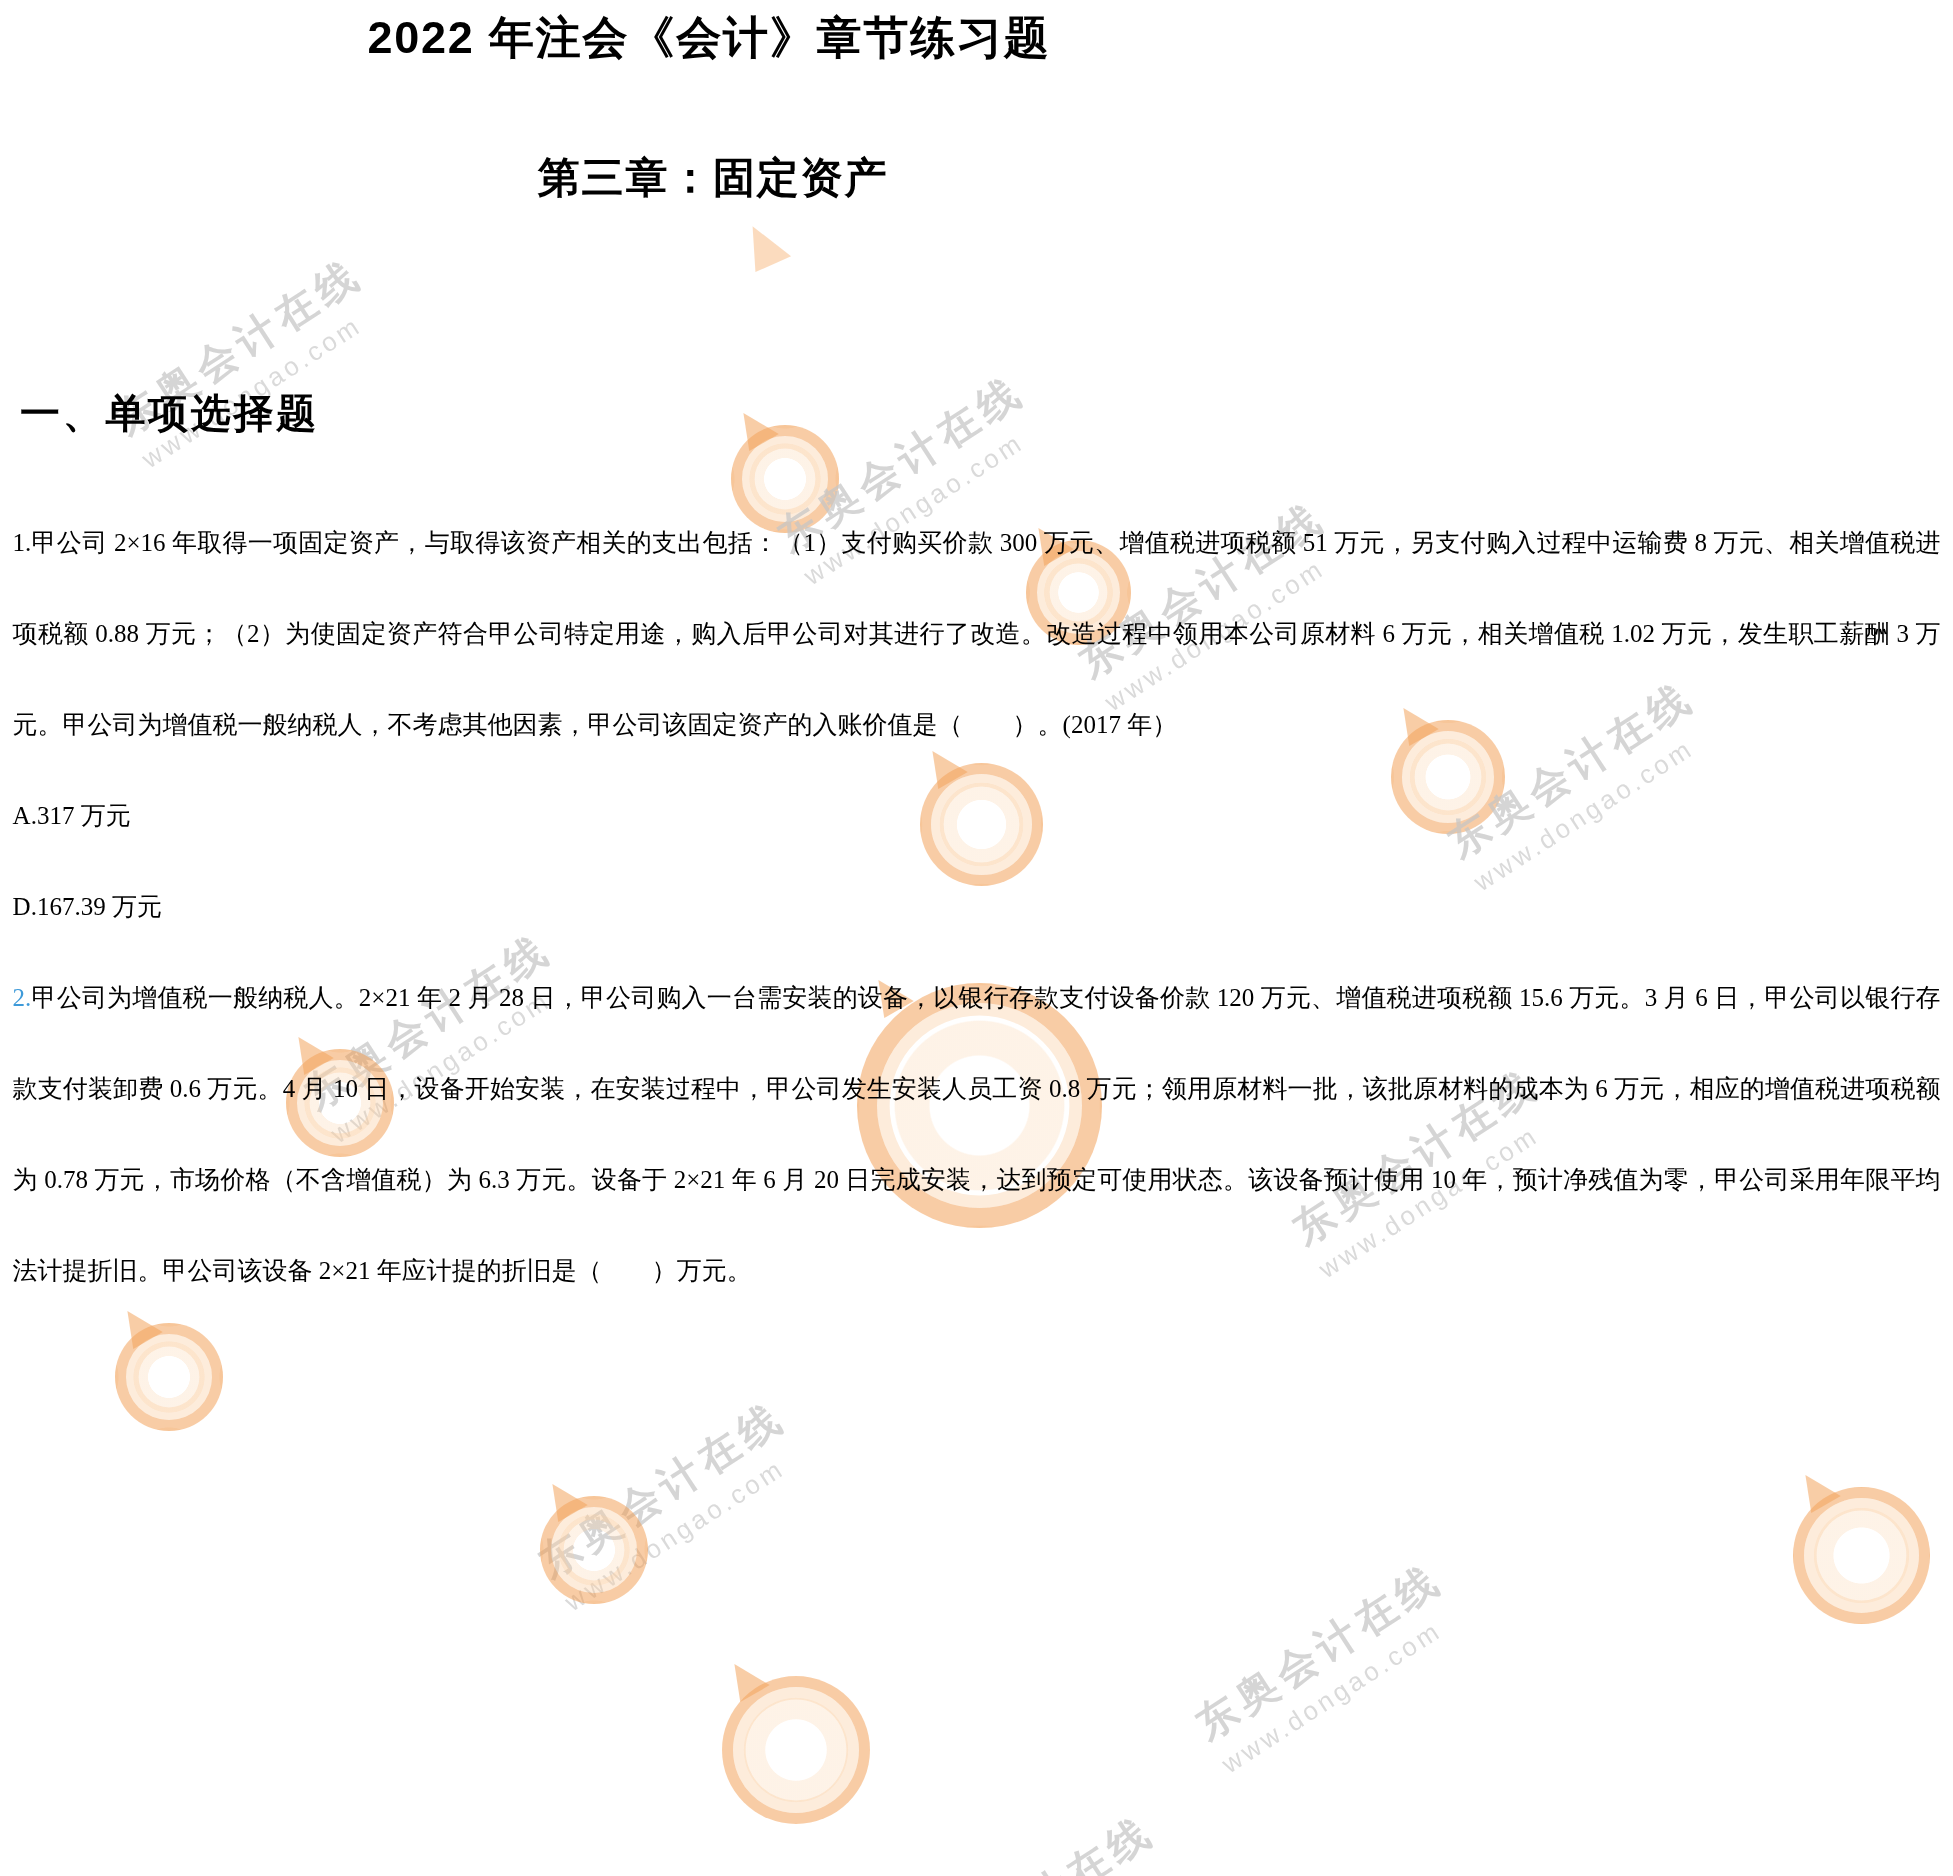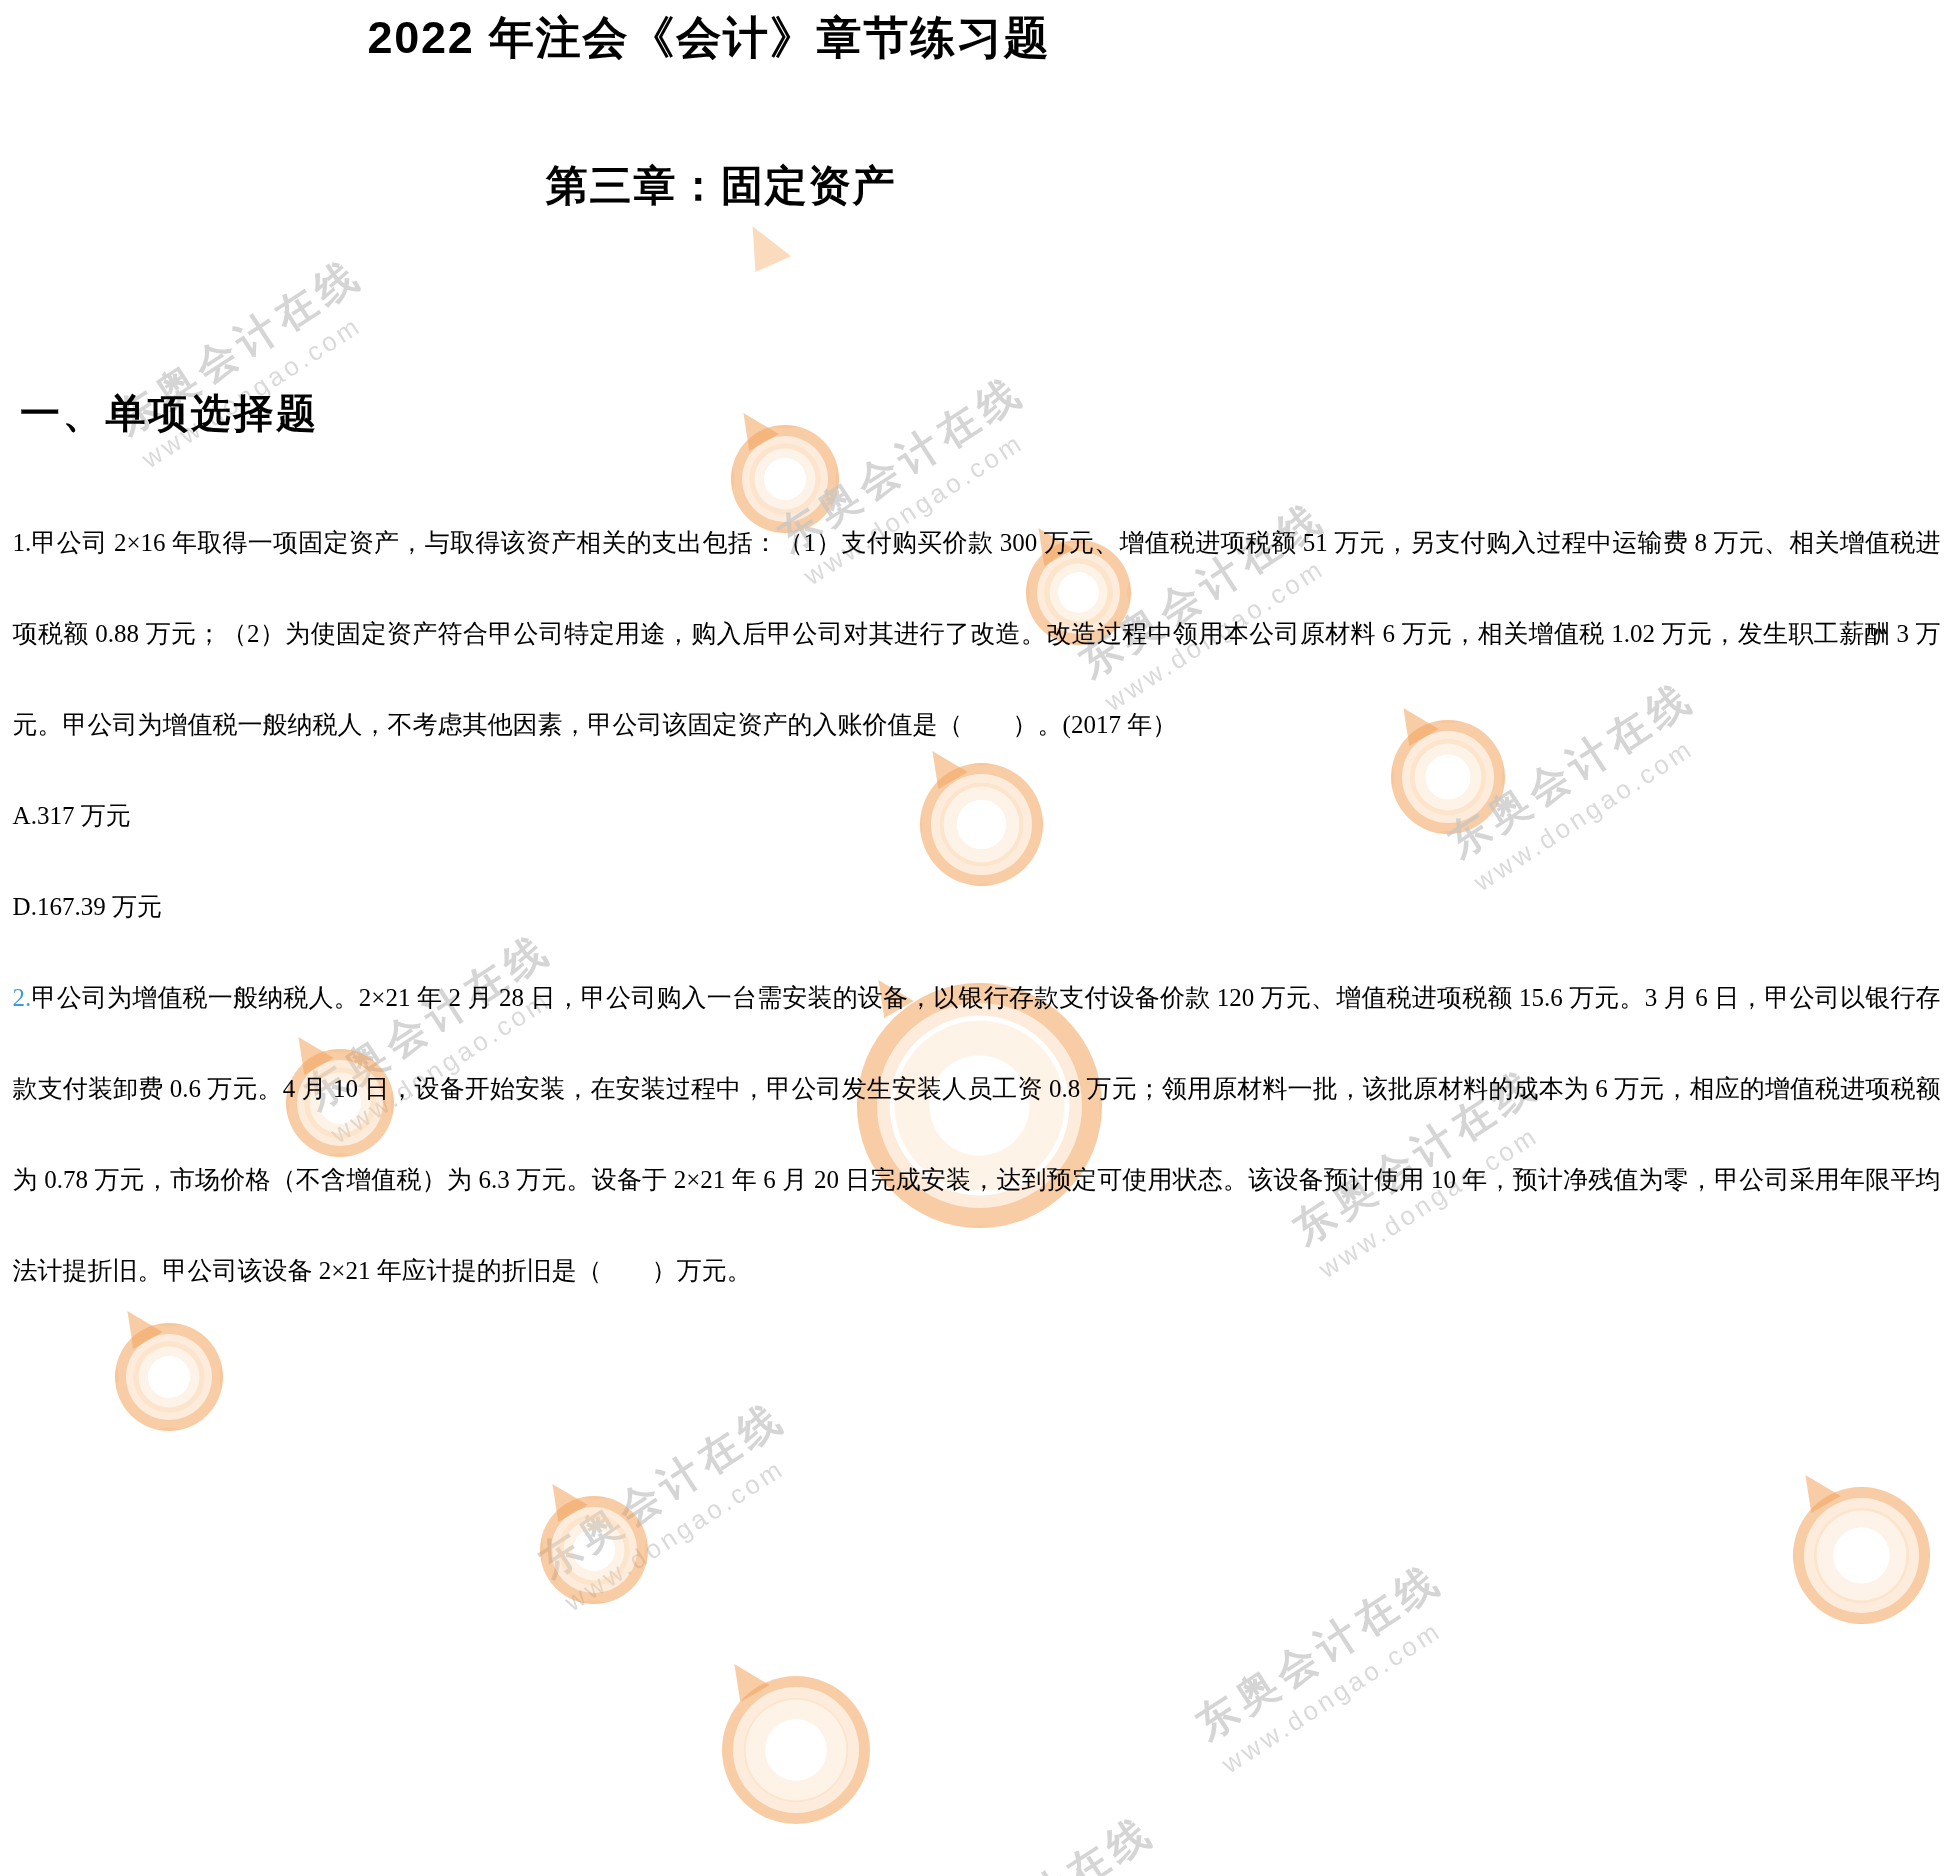--- a/index.html
+++ b/index.html
@@ -45,21 +45,21 @@
   
   .layer-text{position:absolute;inset:0;z-index:1;padding-left:8px;}
   .doc-title{
     position:absolute;top:9px;left:0;width:1418px;
     text-align:center;margin:0;
     font:900 45px/1.3 "Liberation Sans","DejaVu Sans",sans-serif;
     letter-spacing:1.8px;
   }
   .chapter-title{
     position:absolute;top:147px;left:0;width:1418px;
-    text-align:center;margin:12px;
+    text-align:center;margin:4px;
     font:900 42px/1.3 "Liberation Sans","DejaVu Sans",sans-serif;
     letter-spacing:1.8px;
   }
   .section-heading{
     position:absolute;top:387px;left:20px;margin:0;
     font:900 40px/1.3 "Liberation Sans","DejaVu Sans",sans-serif;
     letter-spacing:2.7px;
   }
   .content{
     position:absolute;top:497px;left:12.6px;width:1928px;

